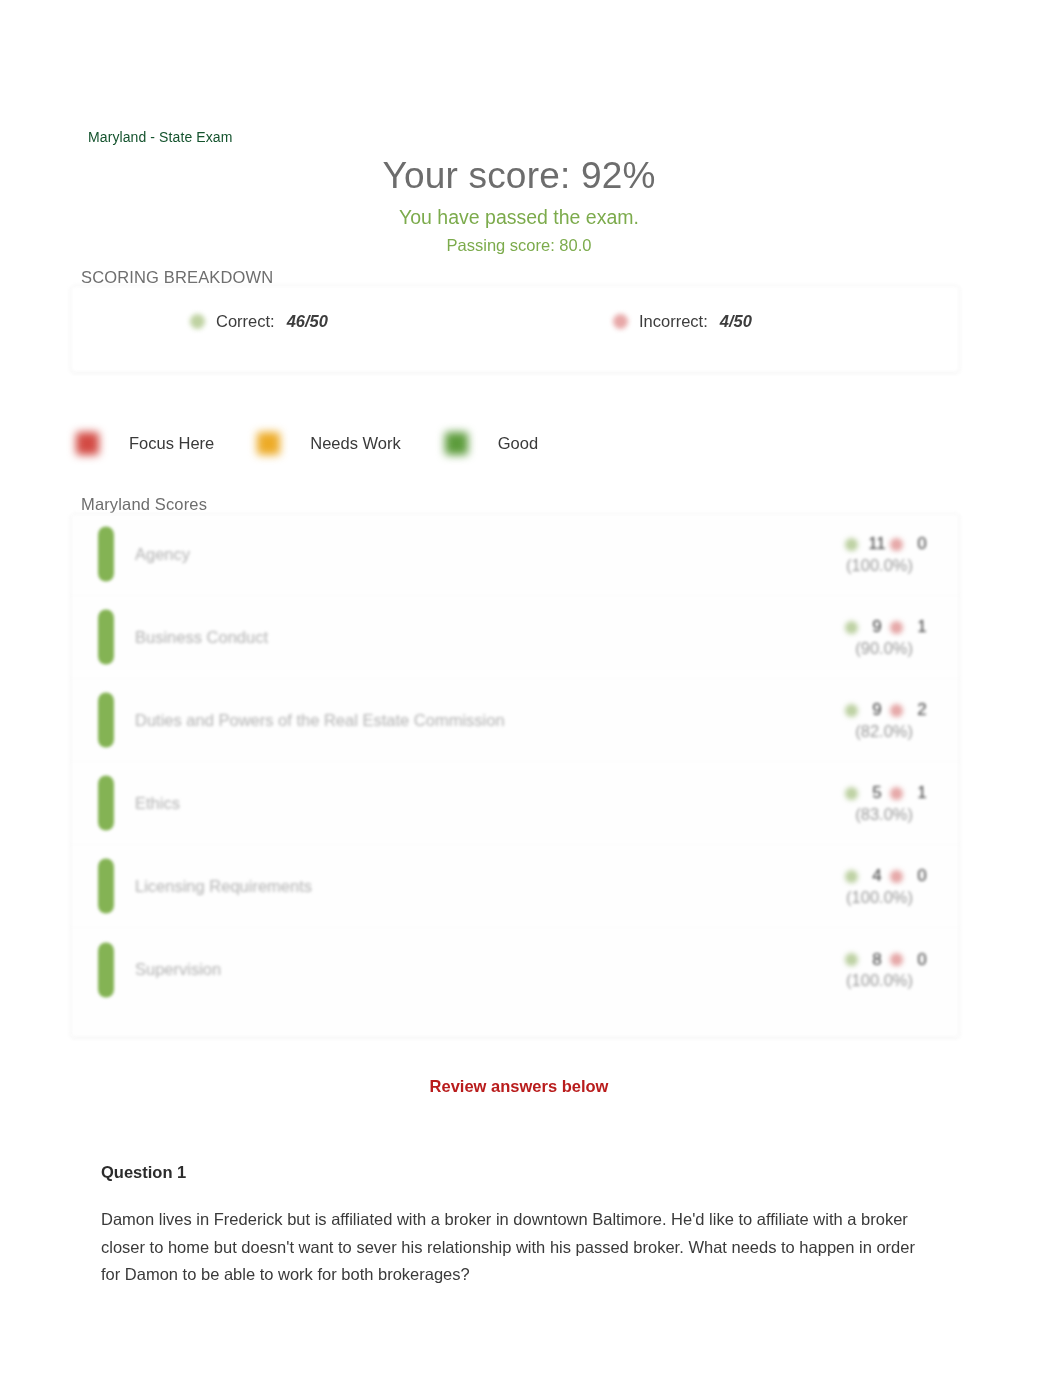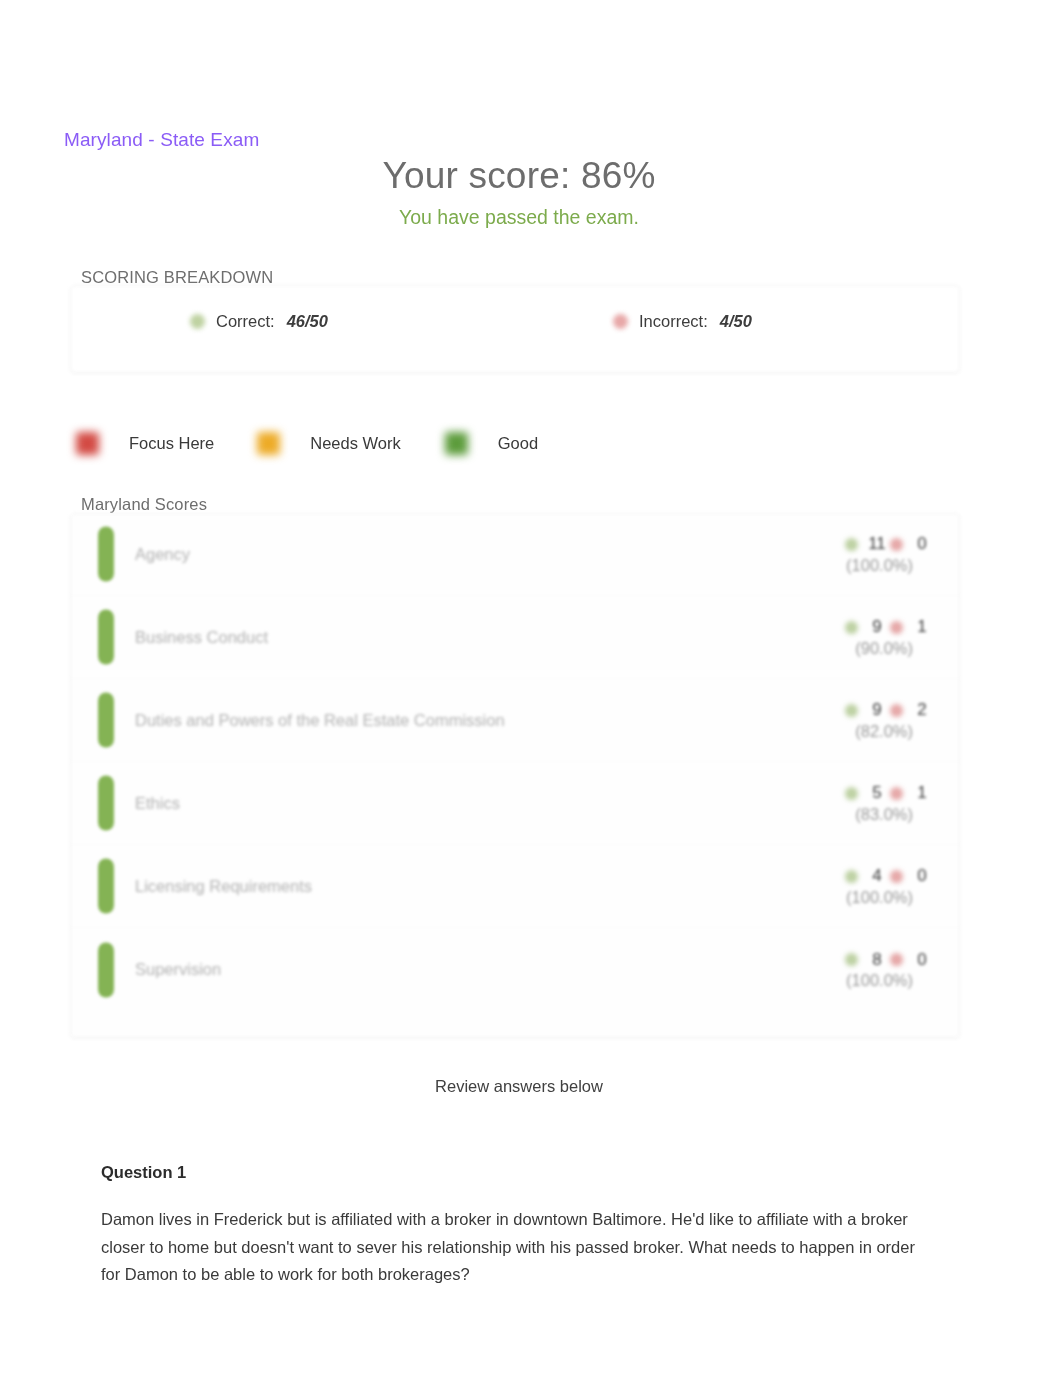--- a/index.html
+++ b/index.html
@@ -19,24 +19,24 @@
 
   .page {
     position: relative;
     width: 1062px;
     padding: 0;
   }
 
   
   .exam-title {
     position: absolute;
-    left: 64px;
+    left: 88px;
     top: 129px;
-    font-size: 19px;
-    color: #8b5cf6;
+    font-size: 14px;
+    color: #14532d;
     letter-spacing: 0.1px;
   }
 
   
   .score-header {
     position: absolute;
     left: 0;
     top: 152px;
     width: 1038px;
     text-align: center;
@@ -240,21 +240,22 @@
   }
 
   
   .review-text {
     position: absolute;
     left: 0;
     top: 1077px;
     width: 1038px;
     text-align: center;
     font-size: 16.5px;
-    color: #404040;
+    color: #b91c1c;
+    font-weight: bold;
   }
   .question-title {
     position: absolute;
     left: 101px;
     top: 1163px;
     font-size: 16.5px;
     font-weight: bold;
     color: #2c2c2c;
   }
   .question-body {
@@ -268,22 +269,23 @@
   }
 </style>
 </head>
 <body>
 
 <div class="page">
 
   <div class="exam-title">Maryland - State Exam</div>
 
   <div class="score-header">
-    <h1 class="score-main">Your score: 86%</h1>
+    <h1 class="score-main">Your score: 92%</h1>
     <div class="score-pass">You have passed the exam.</div>
+    <div class="score-passing-line">Passing score: 80.0</div>
   </div>
 
   <div class="section-label breakdown">SCORING BREAKDOWN</div>
 
   <div class="card breakdown-card"></div>
   <div class="breakdown-inner">
     <div class="breakdown-item correct">
       <span class="mini-dot green"></span>
       <span>Correct:</span>
       <b>46/50</b>

